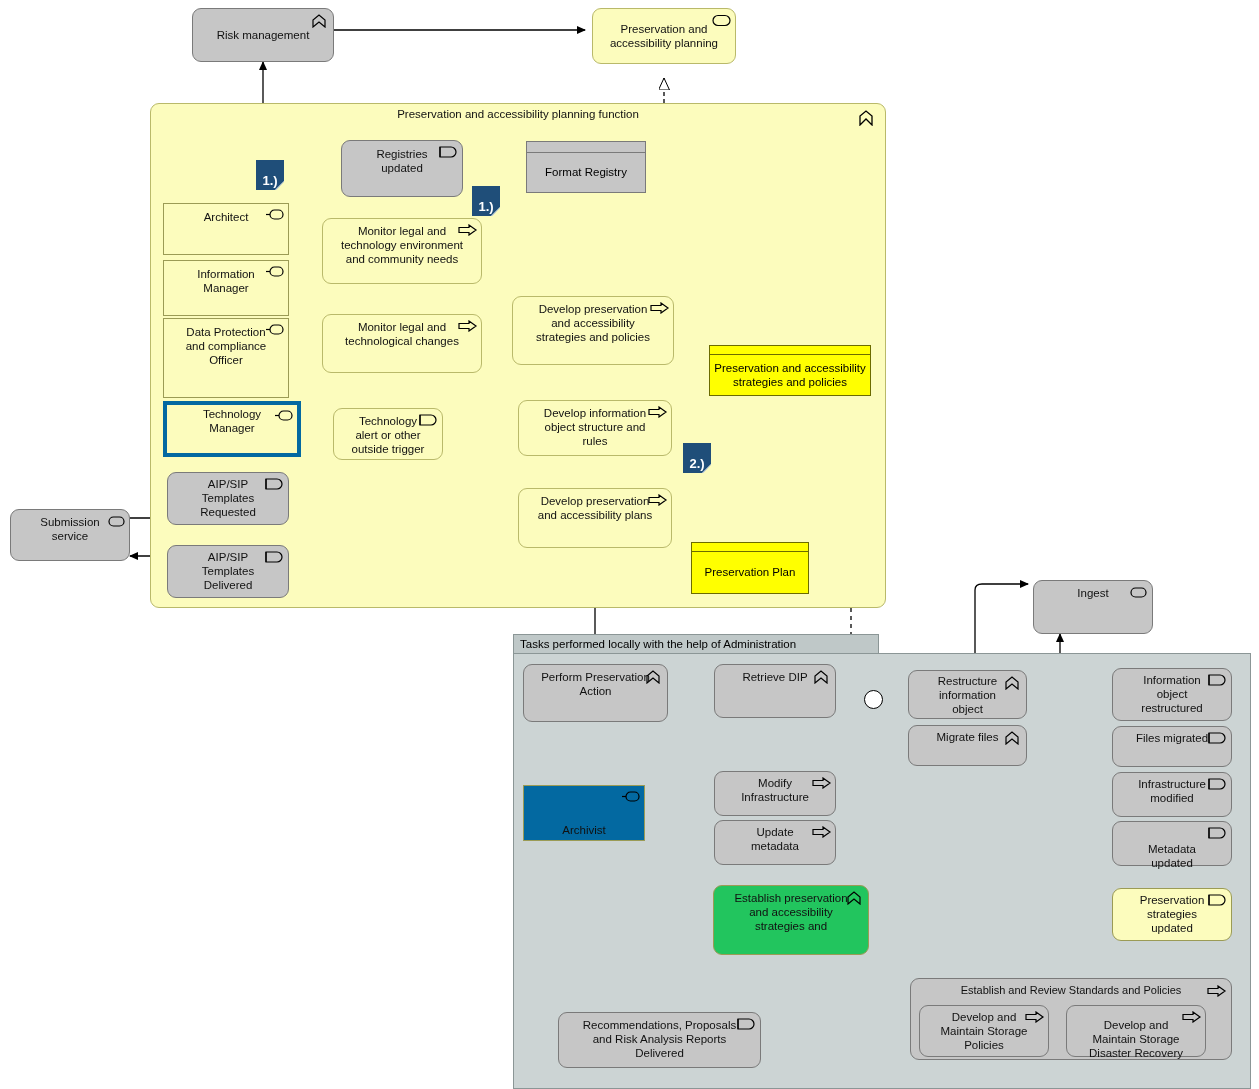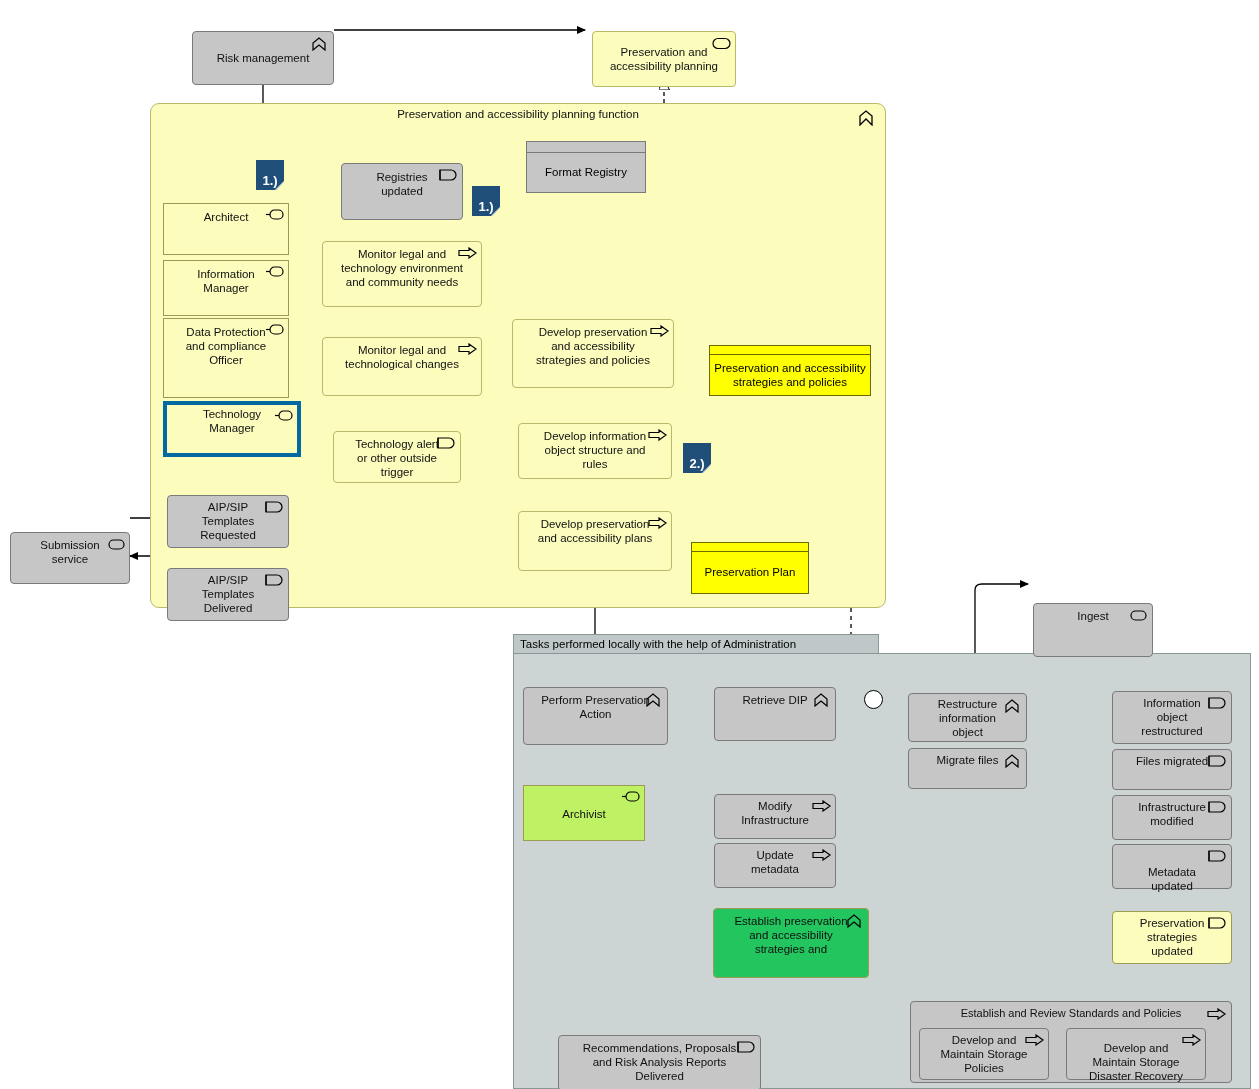--- a/index.html
+++ b/index.html
@@ -3,21 +3,21 @@
 <meta charset="utf-8">
 <style>
   html,body{margin:0;padding:0;background:#ffffff;}
   body{font-family:"Liberation Sans",sans-serif;}
   #canvas{position:relative;width:1259px;height:1089px;overflow:hidden;background:#fff;}
 
   .node{position:absolute;box-sizing:border-box;display:flex;align-items:center;justify-content:center;text-align:center;font-size:11.5px;color:#111;line-height:1.22;padding:3px 16px 3px 16px;}
   .node .lbl{display:block;width:100%;}
 
   
-  .rounded{border-radius:4px;border:1px solid #6f6f6f;margin-top:23px;}
+  .rounded{border-radius:9px;border:1px solid #6f6f6f;}
   .grey{background:#c6c6c6;border:1px solid #7a7a7a;}
   .pale{background:#fcfcbd;border:1px solid #b9b96a;}
   .greyobj{background:#c6c6c6;border:1px solid #7a7a7a;}
 
   
   .objbox{position:absolute;box-sizing:border-box;display:block;}
   .objbox .bar{height:11px;border-bottom:1px solid inherit;box-sizing:border-box;}
   .objbox .body{display:flex;align-items:center;justify-content:center;text-align:center;font-size:11.5px;line-height:1.22;padding:2px 4px;box-sizing:border-box;}
 
   
@@ -238,21 +238,21 @@
 
   <div class="node rounded pale" style="left:322px;top:314px;width:160px;height:59px;align-items:flex-start;padding-top:5px;">
     <span class="lbl">Monitor legal and technological changes</span>
     <span class="ico">
       <svg width="20" height="12" viewBox="0 0 20 12">
           <path d="M1,3.5 L11,3.5 L11,1 L18,6 L11,11 L11,8.5 L1,8.5 Z" fill="none" stroke="#000" stroke-width="1.2"></path>
         </svg>
     </span>
   </div>
 
-  <div class="node rounded pale" style="left:333px;top:408px;width:128px;height:52px;align-items:flex-start;padding-top:5px;">
+  <div class="node rounded pale" style="left:333px;top:408px;width:110px;height:52px;align-items:flex-start;padding-top:5px;">
     <span class="lbl">Technology alert or other outside trigger</span>
     <span class="ico">
       <svg width="20" height="12" viewBox="0 0 20 12">
           <path d="M1,1 L12,1 A5,5 0 0 1 12,11 L1,11 Z" fill="none" stroke="#000" stroke-width="1.2"></path>
           <line x1="1" y1="1" x2="1" y2="11" stroke="#000" stroke-width="1.2"></line>
         </svg>
     </span>
   </div>
 
 
@@ -357,21 +357,21 @@
 
   <div class="node rounded grey" style="left:523px;top:664px;width:145px;height:58px;align-items:flex-start;padding-top:5px;">
     <span class="lbl">Perform Preservation Action</span>
     <span class="ico">
       <svg width="18" height="14" viewBox="0 0 18 14">
           <path d="M3,13 L3,6 L9,1 L15,6 L15,13 L9,8 Z" fill="none" stroke="#000" stroke-width="1.2"></path>
         </svg>
     </span>
   </div>
 
-  <div class="node" style="left:523px;top:785px;width:122px;height:56px;background:#bef264;border:1px solid #9b9b55;align-items:center;padding-top:5px;">
+  <div class="node" style="left:523px;top:785px;width:122px;height:56px;background:#0369a1;border:1px solid #9b9b55;align-items:flex-end;padding-top:5px;">
     <span class="lbl">Archivist</span>
     <span class="ico">
       <svg width="20" height="12" viewBox="0 0 20 12">
           <rect x="5" y="1" width="13" height="9" rx="4.5" ry="4.5" fill="none" stroke="#000" stroke-width="1.2"></rect>
           <line x1="1" y1="5.5" x2="5" y2="5.5" stroke="#000" stroke-width="1.2"></line>
         </svg>
     </span>
   </div>
 
   <div class="node rounded grey" style="left:714px;top:664px;width:122px;height:54px;align-items:flex-start;padding-top:5px;">

